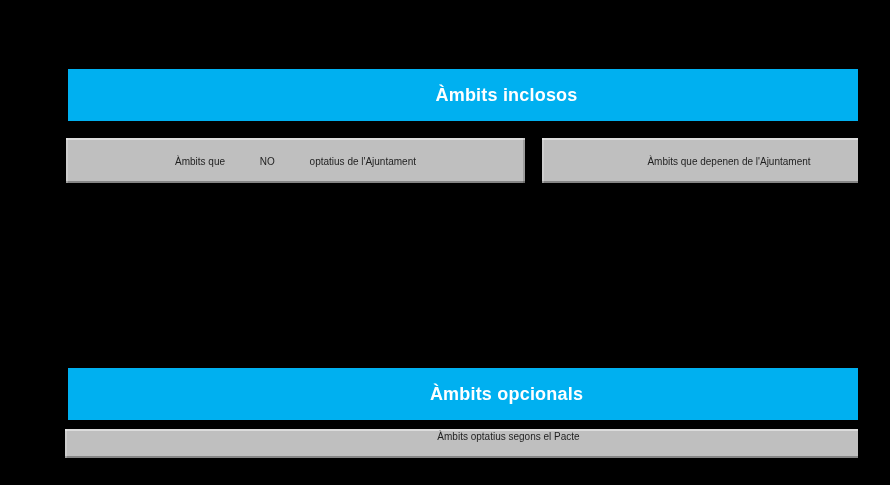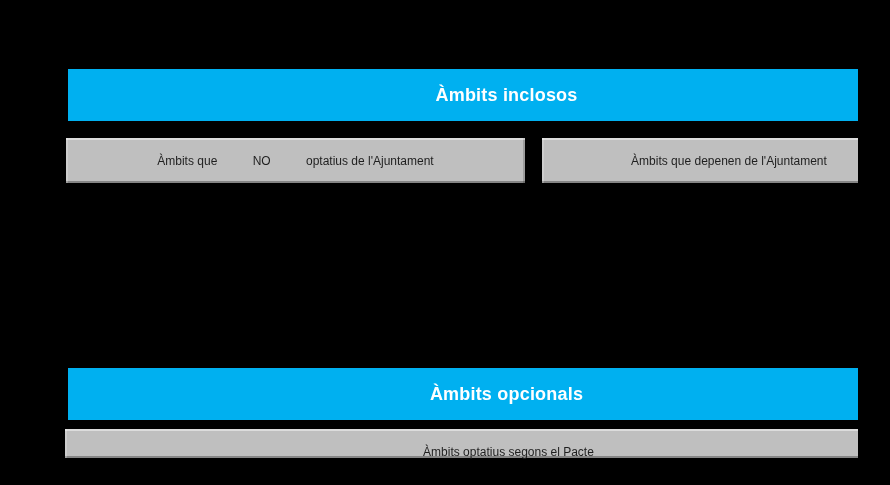--- a/index.html
+++ b/index.html
@@ -35,23 +35,23 @@
     font-weight: bold;
     letter-spacing: 0.2px;
   }
   .blue-header.first  { top: 5px; }
   .blue-header.second { top: 304px; }
   .gray-box {
     position: absolute;
     background: var(--box-bg);
     color: var(--box-text);
     display: flex;
-    align-items: flex-start;
+    align-items: flex-end;
     justify-content: center;
-    font-size: 12px;
+    font-size: 10px;
     box-shadow:
       inset 0 2px 0 rgba(255,255,255,0.45),
       inset 2px 0 0 rgba(255,255,255,0.22),
       inset 0 -2px 0 rgba(0,0,0,0.30),
       inset -2px 0 0 rgba(0,0,0,0.18);
     white-space: pre;
   }
   .gray-box.left  { left: 2px;   top: 74px;  width: 459px; height: 45px; }
   .gray-box.right { left: 478px; top: 74px;  width: 374px; height: 45px; }
   .gray-box.full  { left: 1px;   top: 365px; width: 887px; height: 29px; }

